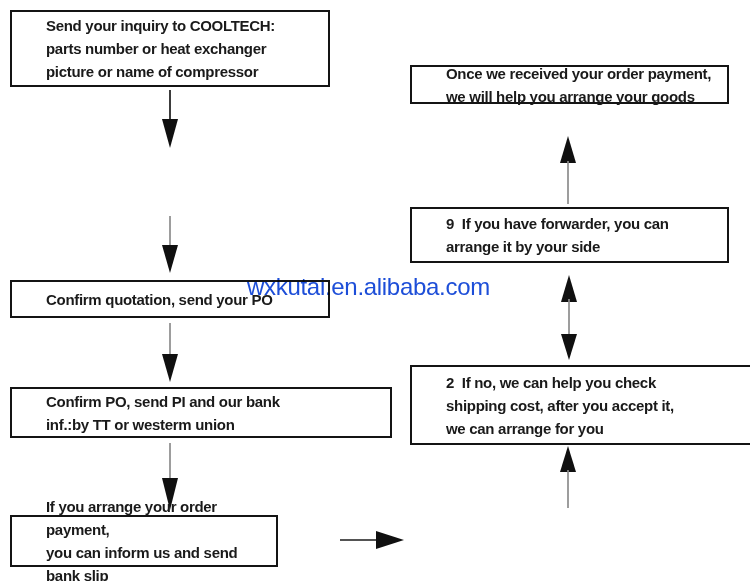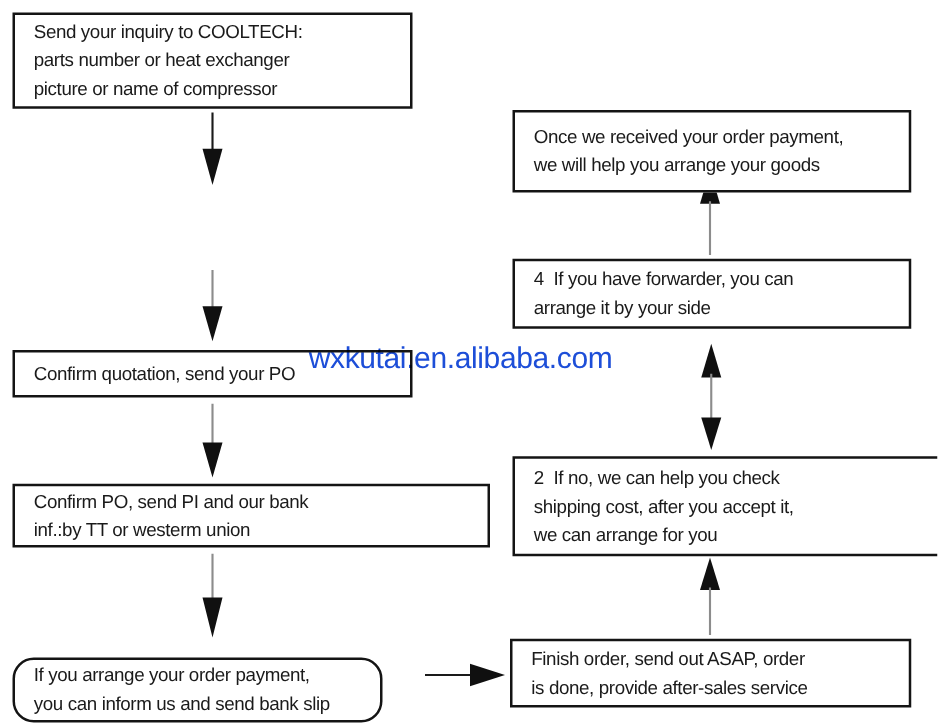--- a/index.html
+++ b/index.html
@@ -14,38 +14,38 @@
   .node{
     position:absolute;
     background:#ffffff;
     border:2px solid #141414;
     display:flex;
     align-items:center;
     box-sizing:border-box;
     z-index:2;
   }
   .node-text{
-    padding-left:15px;
+    padding-left:34px;
     padding-right:4px;
-    font-weight:normal;
+    font-weight:bold;
     font-size:15px;
     line-height:23px;
     letter-spacing:-0.3px;
     color:#1a1a1a;
     white-space:pre-wrap;
   }
   .n1{left:10px;top:10px;width:320px;height:77px;}
   .n2{left:10px;top:155px;width:320px;height:56px;}
   .n3{left:10px;top:280px;width:320px;height:38px;}
   .n4{left:10px;top:387px;width:382px;height:51px;}
-  .n5{left:10px;top:526px;width:296px;height:52px;border-radius:17px;}
+  .n5{left:10px;top:515px;width:268px;height:52px;}
   .n6{left:408px;top:511px;width:321px;height:55px;}
   .n7{left:410px;top:365px;width:379px;height:80px;}
   .n8{left:410px;top:207px;width:319px;height:56px;}
-  .n9{left:410px;top:65px;width:319px;height:66px;margin-top:23px;}
+  .n9{left:410px;top:65px;width:319px;height:39px;}
   .watermark{
     position:absolute;
     left:247px;top:273px;
     z-index:5;
     font-size:24px;
     font-weight:400;
     letter-spacing:-0.3px;
     color:#1d4ed8;
     mix-blend-mode:multiply;
     pointer-events:none;
@@ -112,33 +112,29 @@
   <div class="node n4">
     <div class="node-text">Confirm PO, send PI and our bank
 inf.:by TT or westerm union</div>
   </div>
 
   <div class="node n5">
     <div class="node-text">If you arrange your order payment,
 you can inform us and send bank slip</div>
   </div>
 
-  <div class="node n6">
-    <div class="node-text">Finish order, send out ASAP, order
-is done, provide after-sales service</div>
-  </div>
 
   <div class="node n7">
     <div class="node-text">2  If no, we can help you check
 shipping cost, after you accept it,
 we can arrange for you</div>
   </div>
 
   <div class="node n8">
-    <div class="node-text">4  If you have forwarder, you can
+    <div class="node-text">9  If you have forwarder, you can
 arrange it by your side</div>
   </div>
 
   <div class="node n9">
     <div class="node-text">Once we received your order payment,
 we will help you arrange your goods</div>
   </div>
 
   <div class="watermark">wxkutai.en.alibaba.com</div>
 

